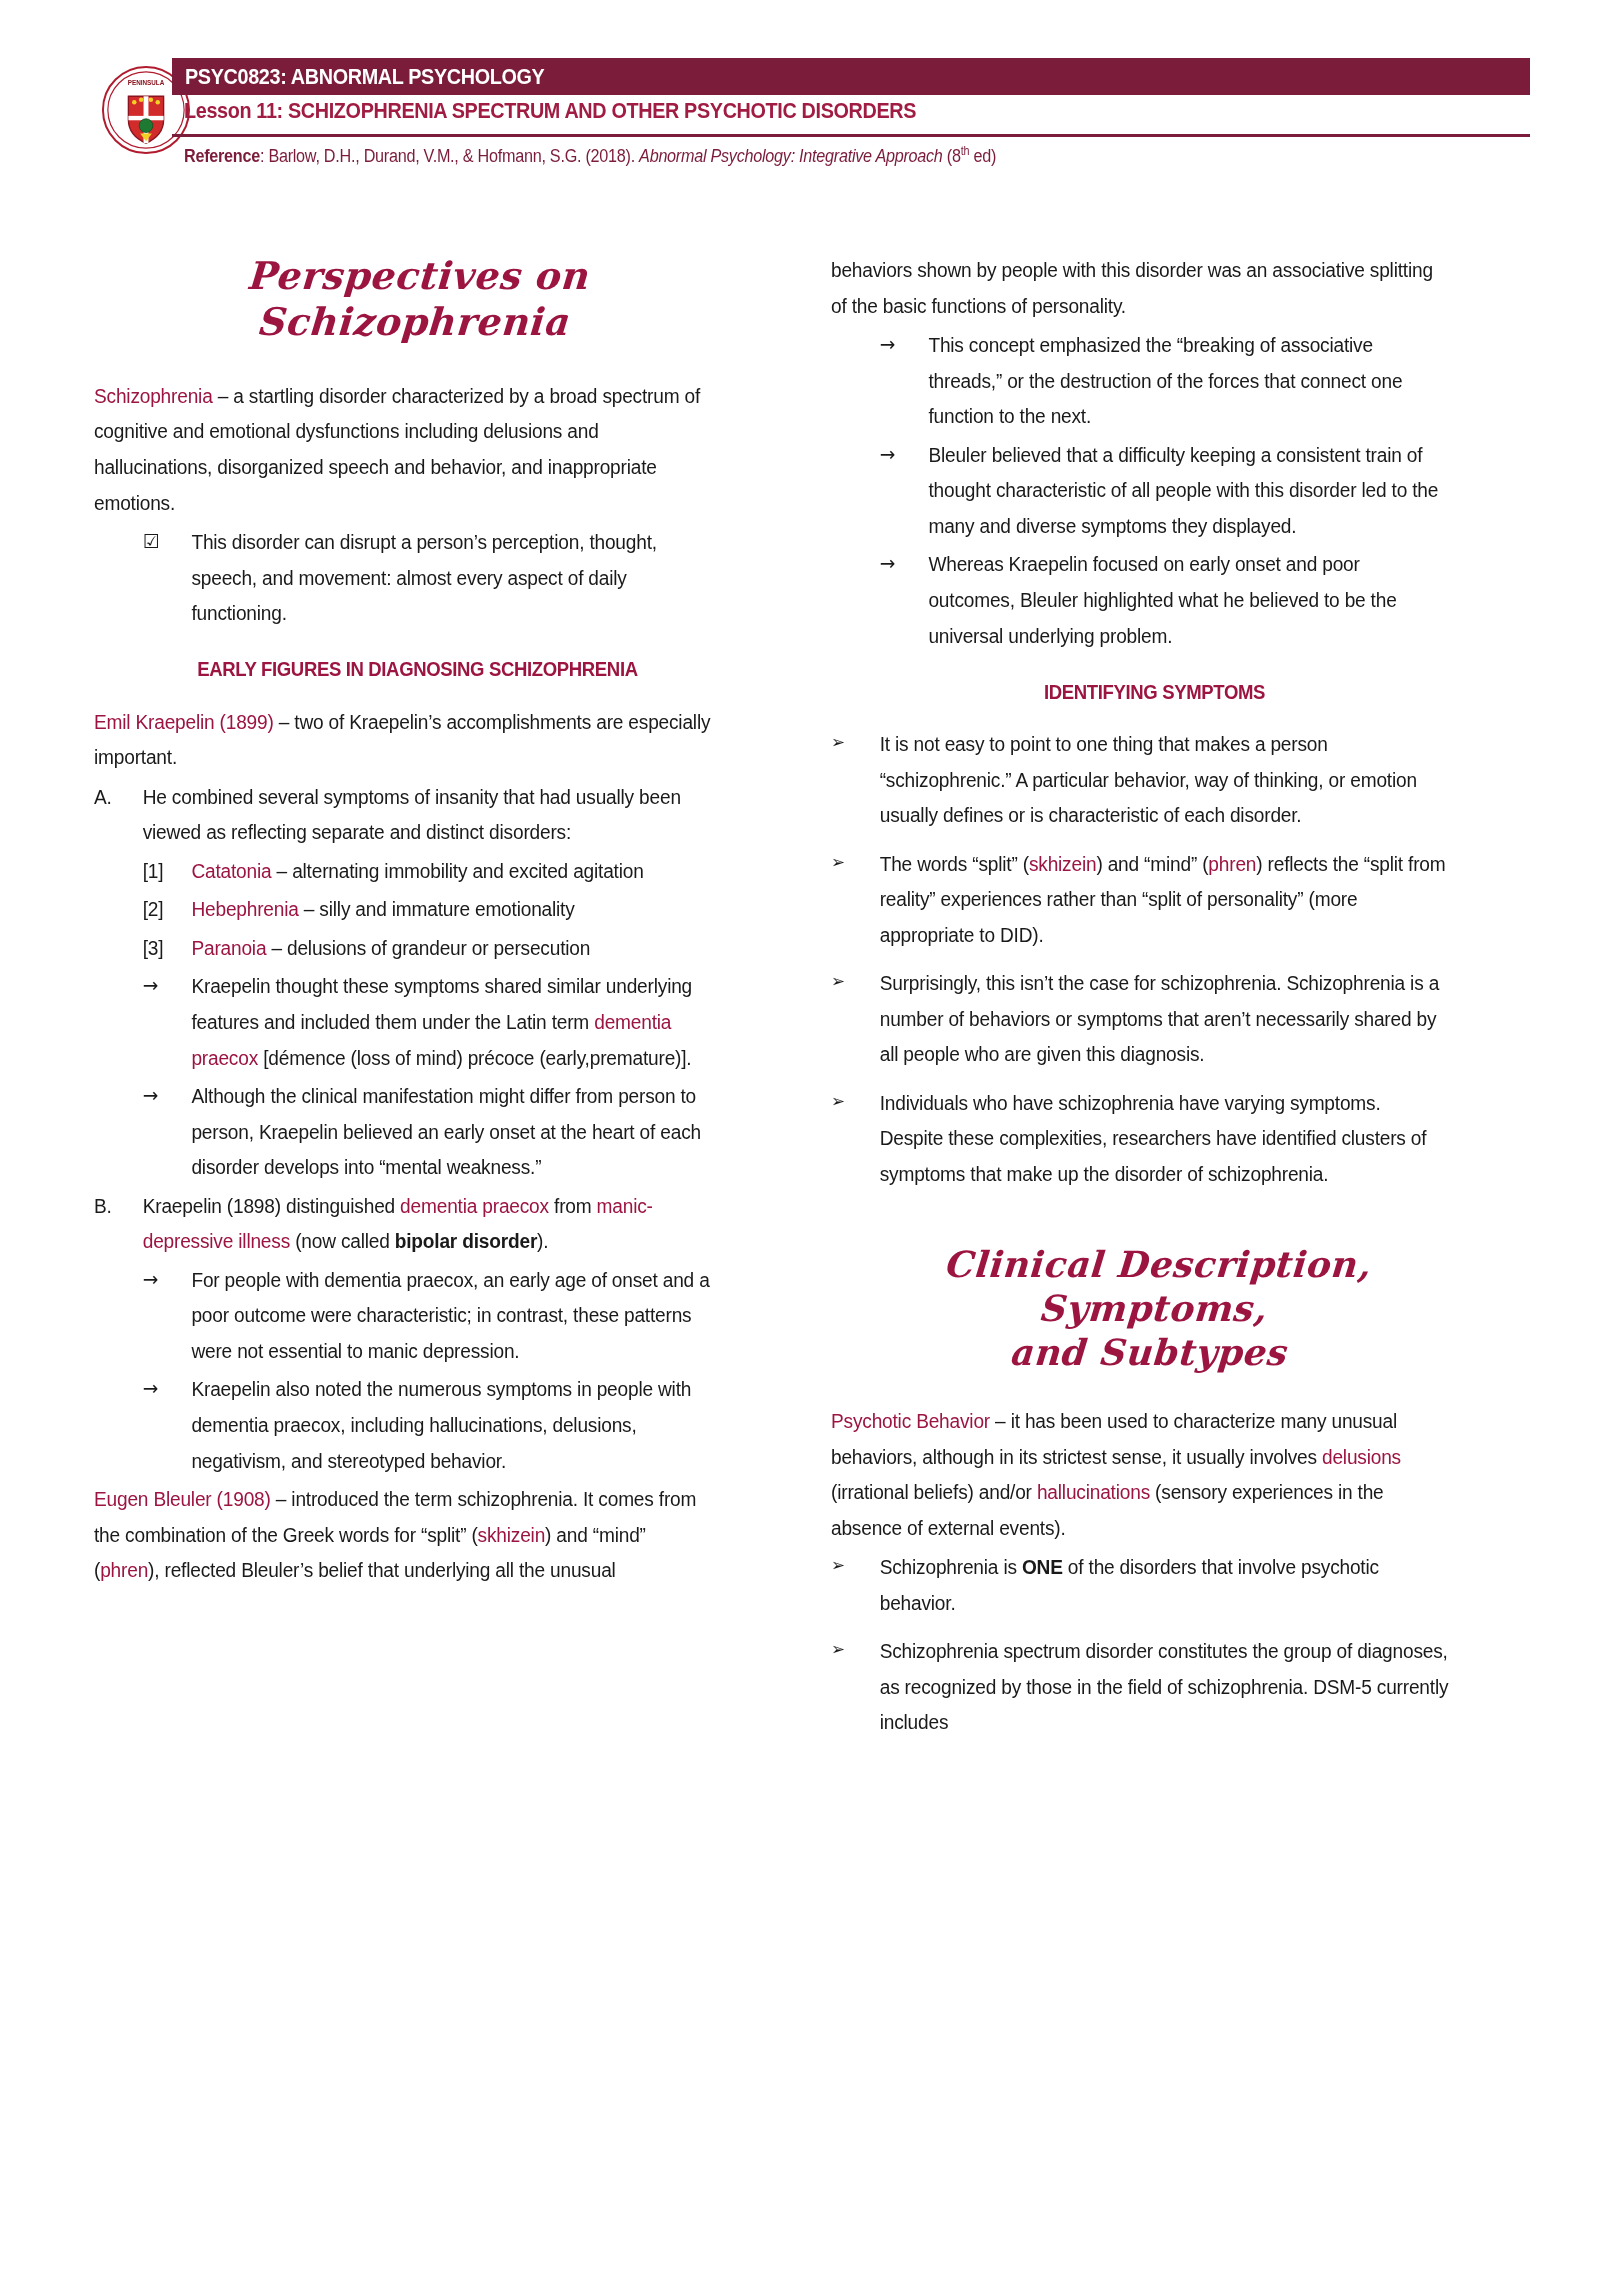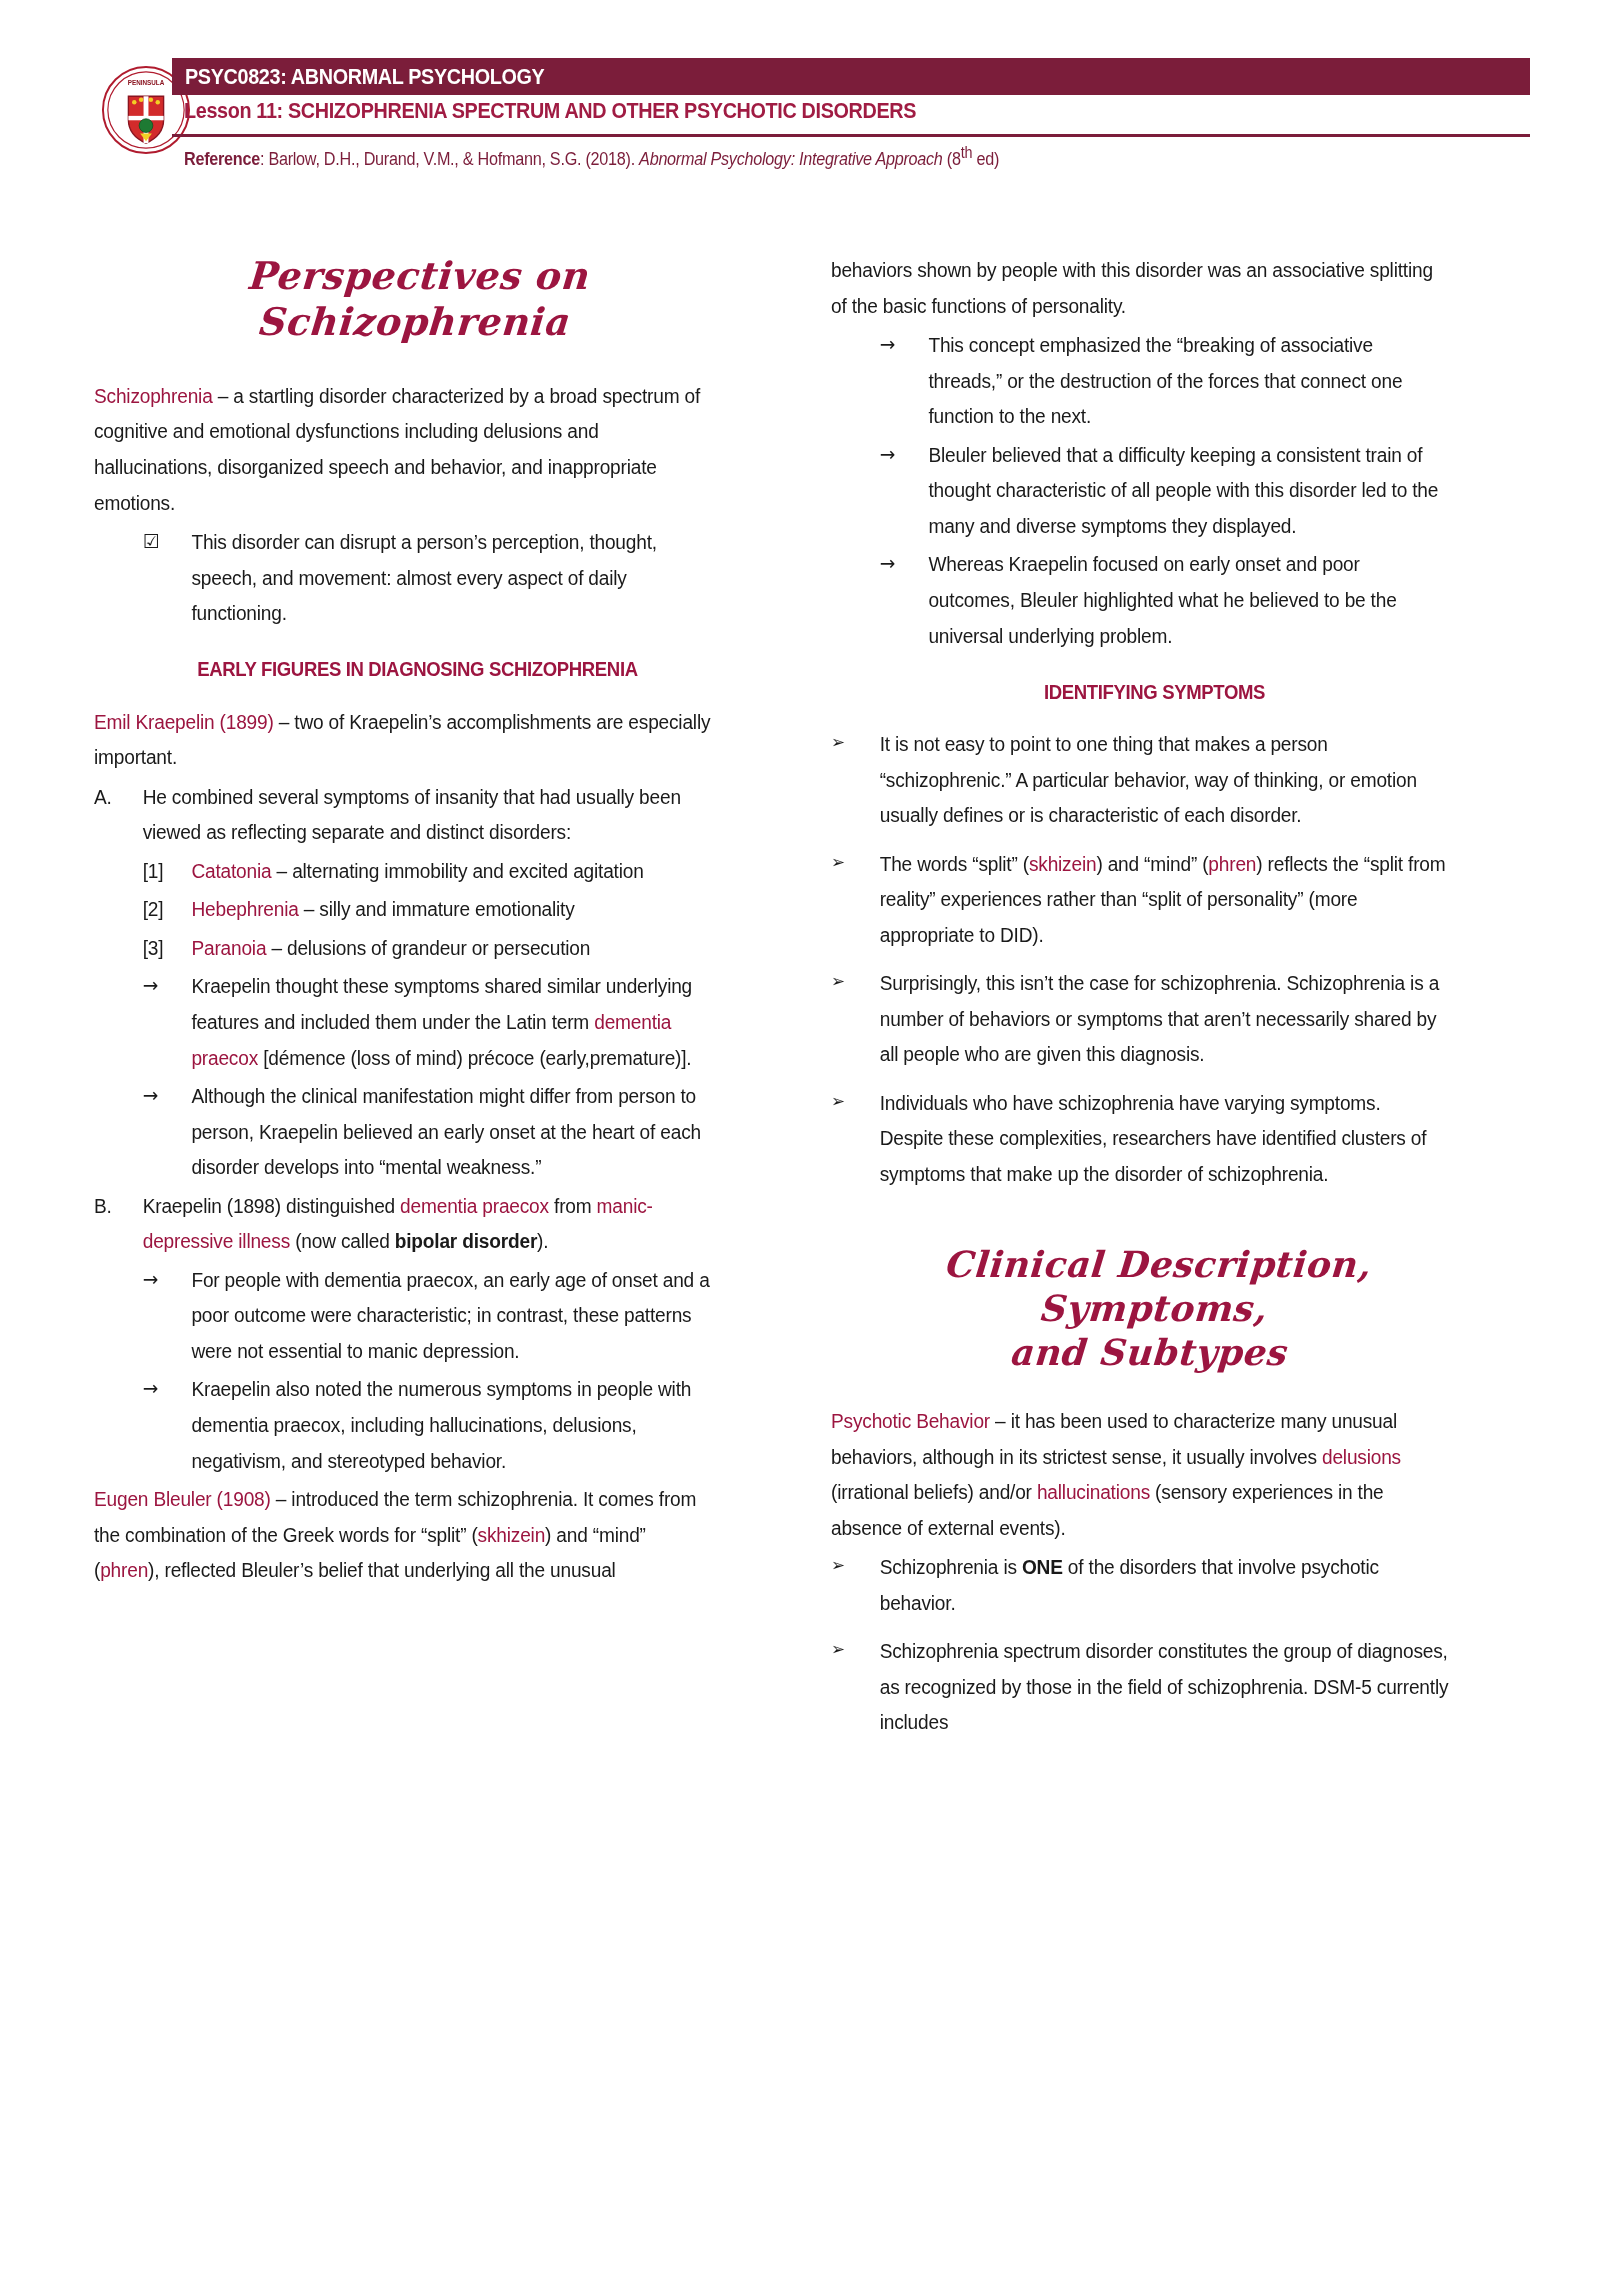--- a/index.html
+++ b/index.html
@@ -88,21 +88,21 @@
     color: #7b1d3a;
     font-family: "Liberation Sans", sans-serif;
     font-size: 18px;
     letter-spacing: -0.3px;
     white-space: nowrap;
     transform: scaleX(0.9);
     transform-origin: left center;
   }
   .reference b { font-weight: bold; }
   .reference i { font-style: italic; }
-  .reference sup { font-size: 16px; vertical-align: super; }
+  .reference sup { font-size: 12px; vertical-align: super; }
 
   
   .col {
     position: absolute;
     top: 253px;
     width: 647px;
   }
   .col-left  { left: 94px; }
   .col-right { left: 831px; }
 

